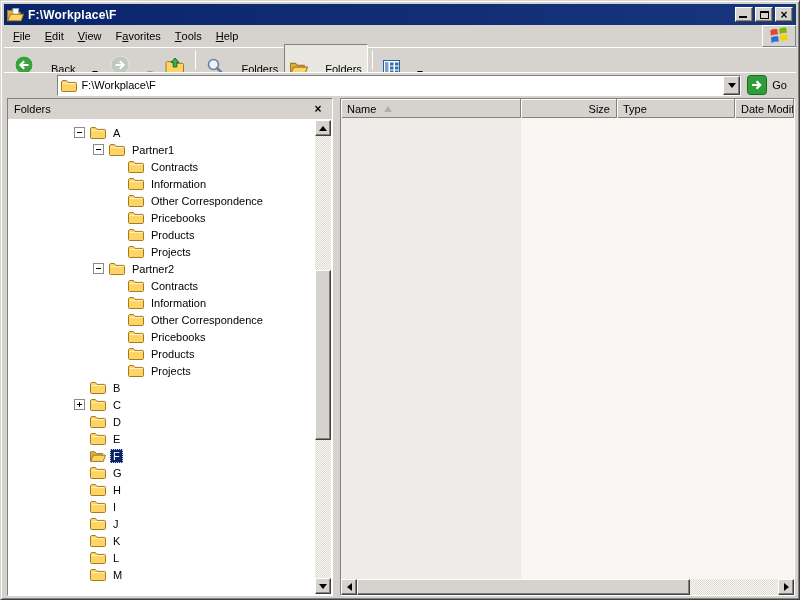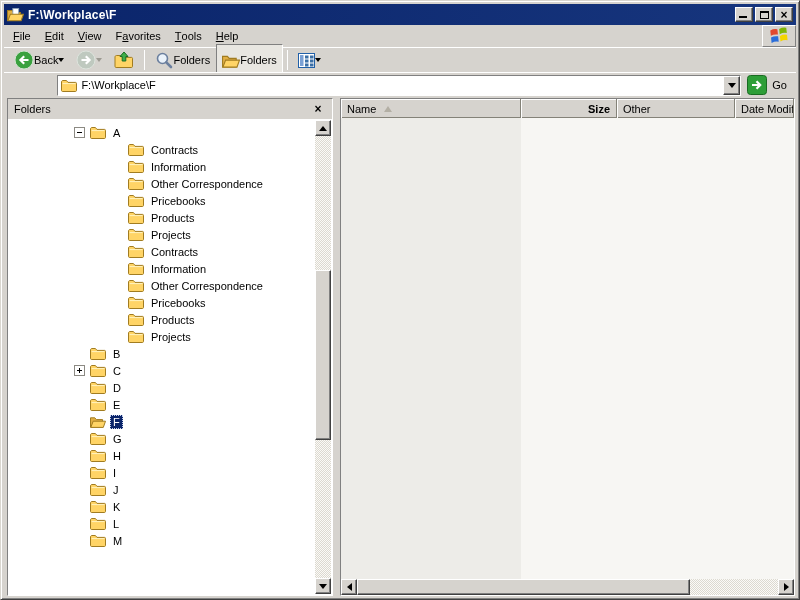--- a/index.html
+++ b/index.html
@@ -25,21 +25,21 @@
   .menubar { position:absolute; left:3px; right:3px; top:24px; height:22px; display:flex; align-items:stretch;
     background:#D6D3CE; }
   .menu-items { display:flex; align-items:stretch; flex:1; padding-left:2px; }
   .menu-item { display:flex; align-items:center; padding:0 7px; font-size:11px; color:#000; cursor:default; }
   .winlogo { width:34px; height:22px; display:flex; align-items:center; justify-content:center;
     background:#D6D3CE; border:1px solid; border-color:#FFFFFF #808080 #808080 #FFFFFF; }
 
   
   .toolbar { position:absolute; left:3px; right:3px; top:46px; height:25px; display:flex; align-items:center;
     padding:0 4px; border-top:1px solid #FFFFFF; background:#D6D3CE; }
-  .tb-btn { height:32px; display:flex; align-items:center; gap:0; padding:0 5px; font-size:11px; color:#000;
+  .tb-btn { height:32px; display:flex; align-items:flex-end; gap:17px; padding:0 5px; font-size:11px; color:#000;
     border:1px solid transparent; }
   .tb-btn.pressed { border-color:#808080 #FFFFFF #FFFFFF #808080; background:#E8E6E1; }
   .caret { width:0; height:0; border-left:3px solid transparent; border-right:3px solid transparent; border-top:4px solid #000; }
   .caret.dis { border-top-color:#9C9A92; }
   .tb-sep { width:1px; height:20px; background:#8E8B83; border-right:1px solid #FFFFFF; margin:0 4px; }
 
   
   .addressbar { position:absolute; left:3px; right:3px; top:71px; height:25px; display:flex; align-items:center;
     padding:0 5px; border-top:1px solid #FFFFFF; background:#D6D3CE; font-size:11px; }
   .addr-label { margin-right:8px;margin-top:33px; }
@@ -260,20 +260,34 @@
               </span>
             </span>
             <span class="ticon16">
               <svg width="16" height="13" viewBox="0 0 16 13">
                 <path d="M0.5 3 C0.5 2.2 1.1 1.5 1.9 1.5 L5.4 1.5 L7 3.4 L14.6 3.4 C15.1 3.4 15.5 3.8 15.5 4.3 L15.5 11.4 C15.5 12 15 12.5 14.4 12.5 L1.6 12.5 C1 12.5 0.5 12 0.5 11.4 Z" fill="#FFD466" stroke="#A17C21"></path>
                 <path d="M1.6 4.6 L14.4 4.6" stroke="#FFF3C2" fill="none"></path>
               </svg>
             </span>
             <span class="tlabel">A</span>
           </div>
+          <div class="tree-row" style="padding-left: 81px;">
+            <span class="slot">
+              <span class="ebox">
+                <span class="h"></span>
+              </span>
+            </span>
+            <span class="ticon16">
+              <svg width="16" height="13" viewBox="0 0 16 13">
+                <path d="M0.5 3 C0.5 2.2 1.1 1.5 1.9 1.5 L5.4 1.5 L7 3.4 L14.6 3.4 C15.1 3.4 15.5 3.8 15.5 4.3 L15.5 11.4 C15.5 12 15 12.5 14.4 12.5 L1.6 12.5 C1 12.5 0.5 12 0.5 11.4 Z" fill="#FFD466" stroke="#A17C21"></path>
+                <path d="M1.6 4.6 L14.4 4.6" stroke="#FFF3C2" fill="none"></path>
+              </svg>
+            </span>
+            <span class="tlabel">Partner1</span>
+          </div>
           <div class="tree-row" style="padding-left: 100px;">
             <span class="slot"></span>
             <span class="ticon16">
               <svg width="16" height="13" viewBox="0 0 16 13">
                 <path d="M0.5 3 C0.5 2.2 1.1 1.5 1.9 1.5 L5.4 1.5 L7 3.4 L14.6 3.4 C15.1 3.4 15.5 3.8 15.5 4.3 L15.5 11.4 C15.5 12 15 12.5 14.4 12.5 L1.6 12.5 C1 12.5 0.5 12 0.5 11.4 Z" fill="#FFD466" stroke="#A17C21"></path>
                 <path d="M1.6 4.6 L14.4 4.6" stroke="#FFF3C2" fill="none"></path>
               </svg>
             </span>
             <span class="tlabel">Contracts</span>
           </div>
@@ -319,20 +333,34 @@
           </div>
           <div class="tree-row" style="padding-left: 100px;">
             <span class="slot"></span>
             <span class="ticon16">
               <svg width="16" height="13" viewBox="0 0 16 13">
                 <path d="M0.5 3 C0.5 2.2 1.1 1.5 1.9 1.5 L5.4 1.5 L7 3.4 L14.6 3.4 C15.1 3.4 15.5 3.8 15.5 4.3 L15.5 11.4 C15.5 12 15 12.5 14.4 12.5 L1.6 12.5 C1 12.5 0.5 12 0.5 11.4 Z" fill="#FFD466" stroke="#A17C21"></path>
                 <path d="M1.6 4.6 L14.4 4.6" stroke="#FFF3C2" fill="none"></path>
               </svg>
             </span>
             <span class="tlabel">Projects</span>
+          </div>
+          <div class="tree-row" style="padding-left: 81px;">
+            <span class="slot">
+              <span class="ebox">
+                <span class="h"></span>
+              </span>
+            </span>
+            <span class="ticon16">
+              <svg width="16" height="13" viewBox="0 0 16 13">
+                <path d="M0.5 3 C0.5 2.2 1.1 1.5 1.9 1.5 L5.4 1.5 L7 3.4 L14.6 3.4 C15.1 3.4 15.5 3.8 15.5 4.3 L15.5 11.4 C15.5 12 15 12.5 14.4 12.5 L1.6 12.5 C1 12.5 0.5 12 0.5 11.4 Z" fill="#FFD466" stroke="#A17C21"></path>
+                <path d="M1.6 4.6 L14.4 4.6" stroke="#FFF3C2" fill="none"></path>
+              </svg>
+            </span>
+            <span class="tlabel">Partner2</span>
           </div>
           <div class="tree-row" style="padding-left: 100px;">
             <span class="slot"></span>
             <span class="ticon16">
               <svg width="16" height="13" viewBox="0 0 16 13">
                 <path d="M0.5 3 C0.5 2.2 1.1 1.5 1.9 1.5 L5.4 1.5 L7 3.4 L14.6 3.4 C15.1 3.4 15.5 3.8 15.5 4.3 L15.5 11.4 C15.5 12 15 12.5 14.4 12.5 L1.6 12.5 C1 12.5 0.5 12 0.5 11.4 Z" fill="#FFD466" stroke="#A17C21"></path>
                 <path d="M1.6 4.6 L14.4 4.6" stroke="#FFF3C2" fill="none"></path>
               </svg>
             </span>
             <span class="tlabel">Contracts</span>
@@ -525,25 +553,25 @@
           </div>
       </div>
     </div>
 
     <div class="right-pane">
       <div class="col-headers" id="col-headers">
           <div class="col-cell" style="width: 180px; min-width: 180px;">
             <span>Name</span>
             <span class="sort-arrow"></span>
           </div>
-          <div class="col-cell right" style="width: 96px; min-width: 96px; font-weight: bold;">
+          <div class="col-cell right" style="width: 96px; min-width: 96px;">
             <span>Size</span>
           </div>
           <div class="col-cell" style="width: 118px; min-width: 118px;">
-            <span>Other</span>
+            <span>Type</span>
           </div>
           <div class="col-cell" style="flex: 1 1 0%;">
             <span>Date Modified</span>
           </div>
         </div>
       <div class="list-body">
         <div class="namecol-shade"></div>
       </div>
       <div class="hscroll">
         <div class="hs-btn" style="left:0">

